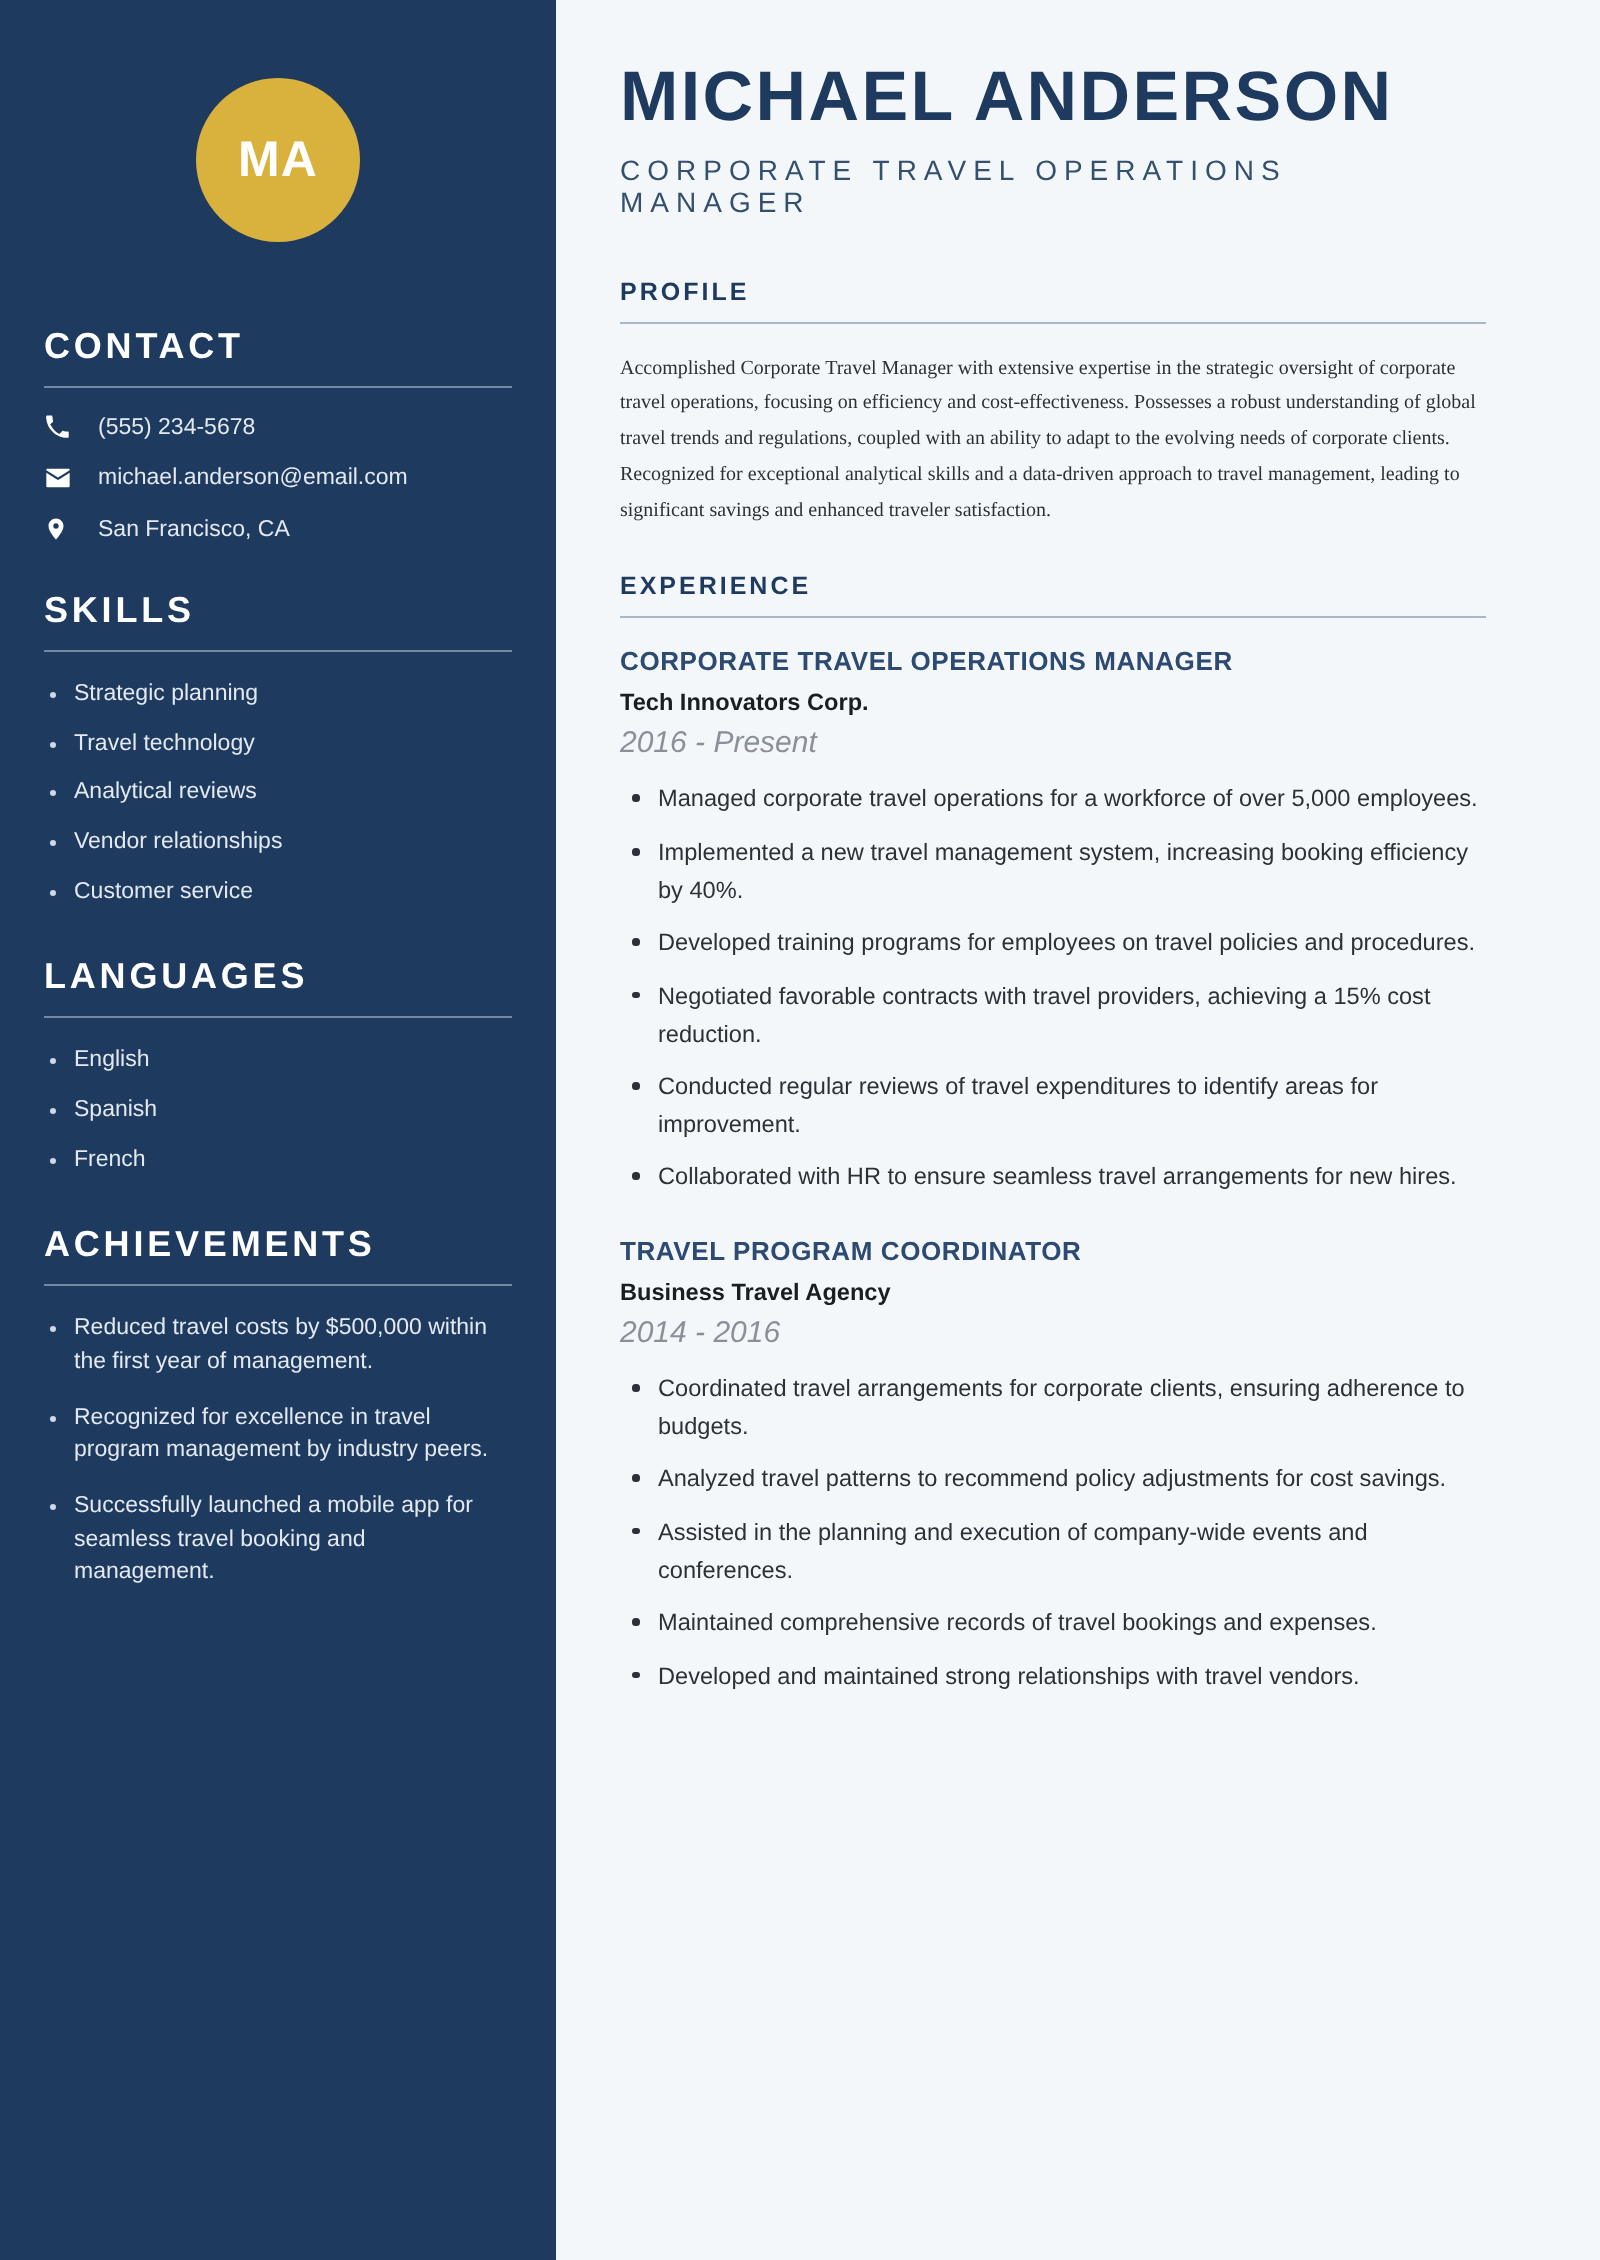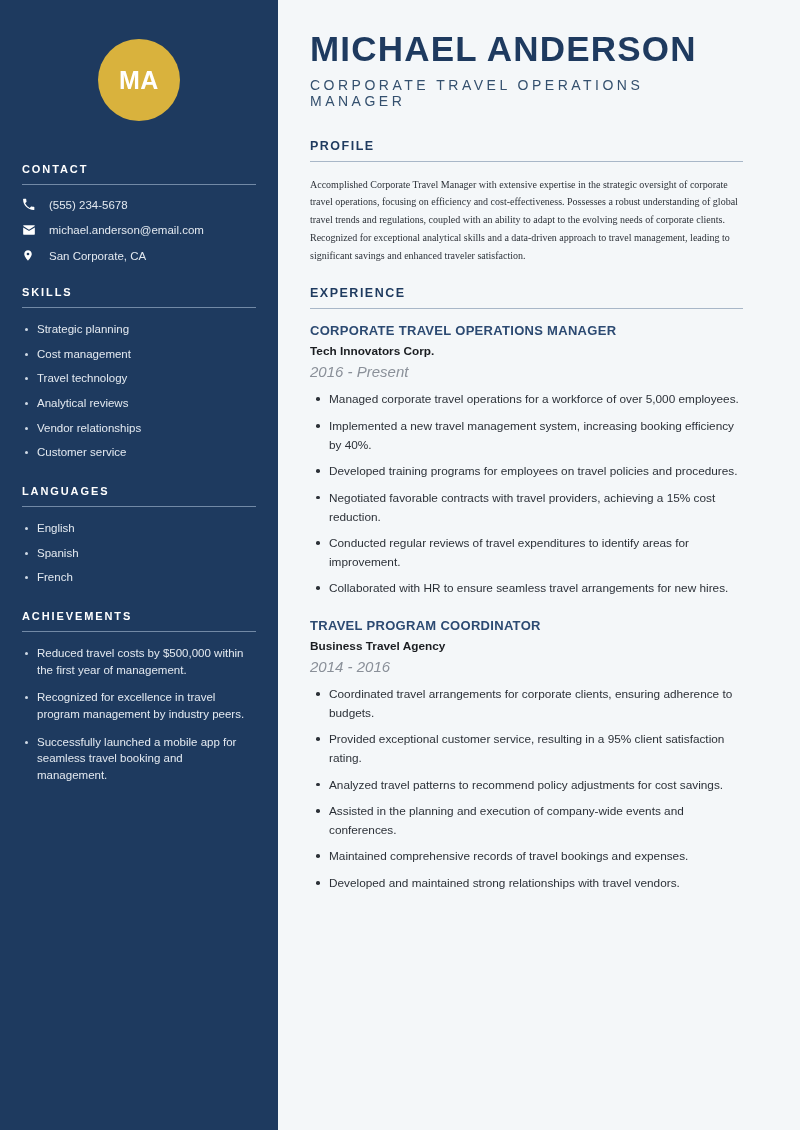--- a/index.html
+++ b/index.html
@@ -44,21 +44,21 @@
     display: flex;
     align-items: center;
     justify-content: center;
     font-size: 25px;
     font-weight: bold;
     letter-spacing: 0.5px;
   }
 
   .side-section { margin-bottom: 24px; }
   .side-heading {
-    font-size: 11px;
+    font-size: 18px;
     font-weight: bold;
     letter-spacing: 1.9px;
     color: #ffffff;
     margin: 0 0 9px 0;
   }
   .side-rule {
     height: 1px;
     background: #8fa4bd;
     opacity: 0.75;
     margin-bottom: 13px;
@@ -237,30 +237,29 @@
         </span>
         <span>michael.anderson@email.com</span>
       </div>
 
       <div class="contact-row">
         <span class="contact-icon">
           <svg width="12" height="13" viewBox="0 0 24 24" fill="currentColor">
             <path d="M12 1.5C7.9 1.5 4.5 4.9 4.5 9c0 5.6 7.5 13.5 7.5 13.5S19.5 14.6 19.5 9c0-4.1-3.4-7.5-7.5-7.5zm0 10.2a2.7 2.7 0 110-5.4 2.7 2.7 0 010 5.4z"></path>
           </svg>
         </span>
-        <span>San Corporate, CA</span>
+        <span>San Francisco, CA</span>
       </div>
     </section>
 
     <section class="side-section">
       <h2 class="side-heading">SKILLS</h2>
       <div class="side-rule"></div>
       <ul class="side-list">
         <li>Strategic planning</li>
-        <li>Cost management</li>
         <li>Travel technology</li>
         <li>Analytical reviews</li>
         <li>Vendor relationships</li>
         <li>Customer service</li>
       </ul>
     </section>
 
     <section class="side-section">
       <h2 class="side-heading">LANGUAGES</h2>
       <div class="side-rule"></div>
@@ -312,21 +311,20 @@
           <li>Collaborated with HR to ensure seamless travel arrangements for new hires.</li>
         </ul>
       </div>
 
       <div class="job">
         <h3 class="job-title">TRAVEL PROGRAM COORDINATOR</h3>
         <div class="job-company">Business Travel Agency</div>
         <div class="job-dates">2014 - 2016</div>
         <ul class="job-list">
           <li>Coordinated travel arrangements for corporate clients, ensuring adherence to budgets.</li>
-          <li>Provided exceptional customer service, resulting in a 95% client satisfaction rating.</li>
           <li>Analyzed travel patterns to recommend policy adjustments for cost savings.</li>
           <li>Assisted in the planning and execution of company-wide events and conferences.</li>
           <li>Maintained comprehensive records of travel bookings and expenses.</li>
           <li>Developed and maintained strong relationships with travel vendors.</li>
         </ul>
       </div>
 
     </section>
 
   </main>

